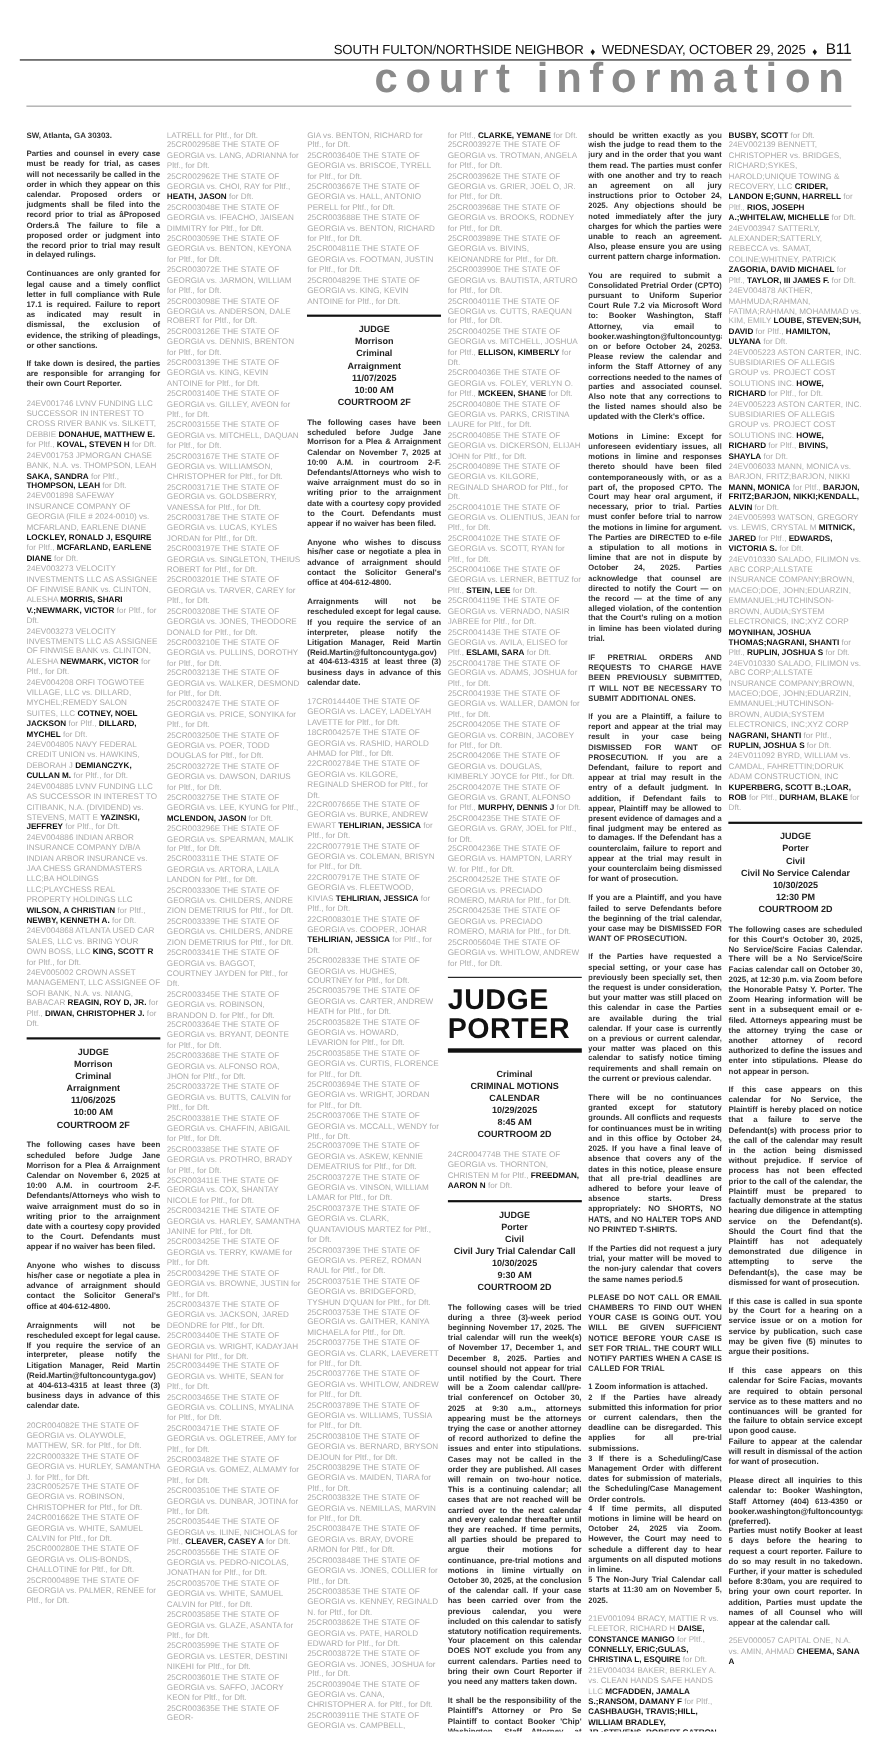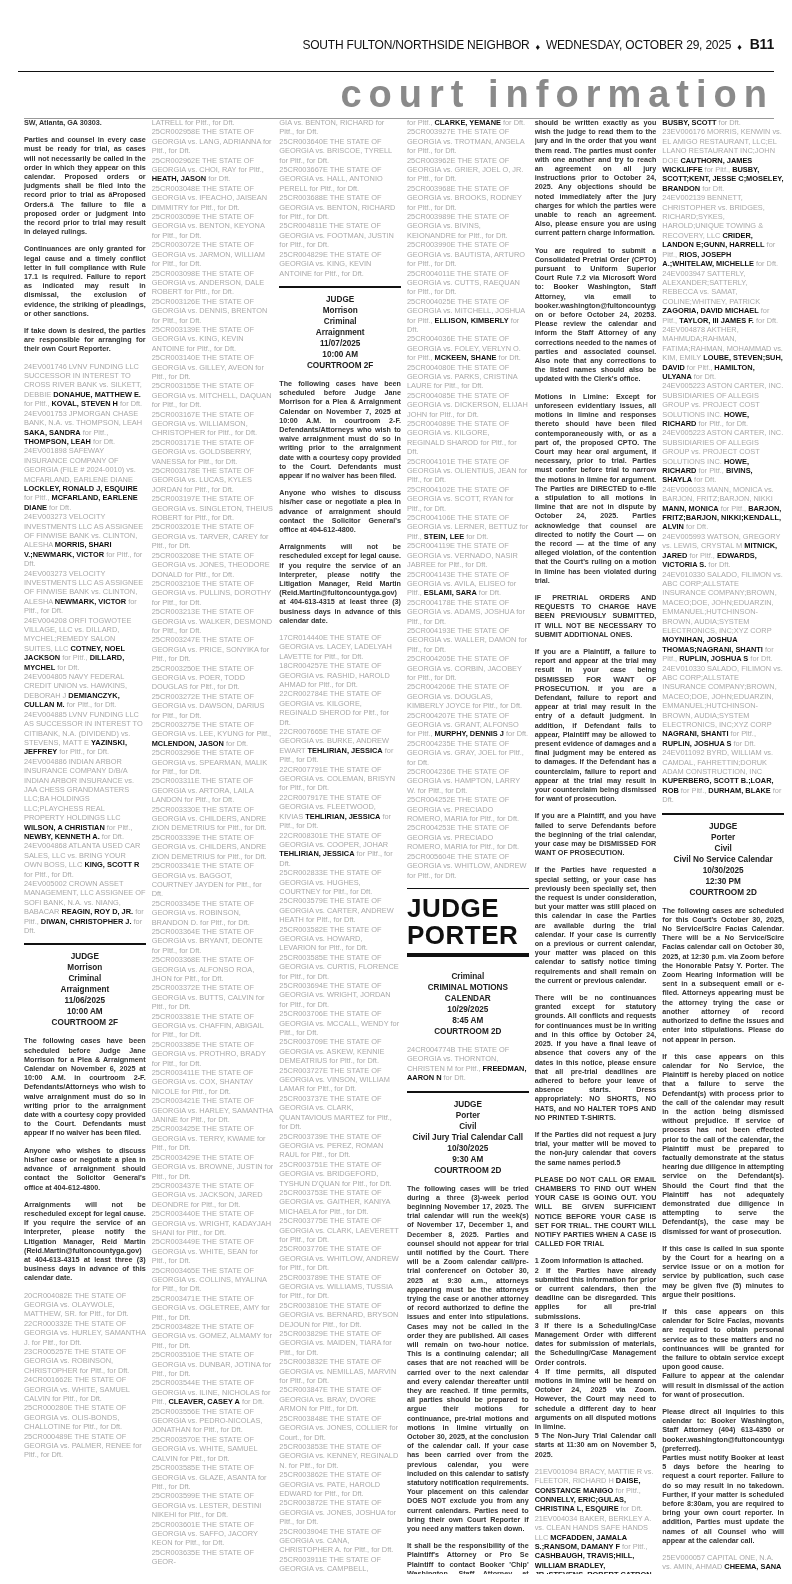--- a/index.html
+++ b/index.html
@@ -1,20 +1,20 @@
 <!DOCTYPE html>
 <html><head>
 <meta charset="utf-8">
 <style>
   html, body { margin:0; padding:0; background:#fff; }
   body { width:792px; height:1584px; overflow:hidden; position:relative; font-family:"Liberation Sans", sans-serif; color:#222; }
-  .masthead { position:absolute; left:18px; right:18px; top:30px; height:22px; border-bottom:1.4px solid #111; display:flex; justify-content:flex-end; align-items:flex-end; padding-bottom:19px; font-family:"Liberation Sans Narrow","Liberation Sans", sans-serif; font-size:12px; letter-spacing:-0.2px; color:#111; }
+  .masthead { position:absolute; left:18px; right:18px; top:30px; height:22px; border-bottom:1.4px solid #111; display:flex; justify-content:flex-end; align-items:flex-end; padding-bottom:2px; font-family:"Liberation Sans Narrow","Liberation Sans", sans-serif; font-size:12px; letter-spacing:-0.2px; color:#111; }
   .masthead .sep { margin:0 6px; font-size:9px; }
-  .masthead .page { font-weight:bold; font-size:14px; margin-left:2px; }
-  .section-title { position:absolute; left:24px; right:18px; top:74px; height:44px; border-bottom:1px solid #999; text-align:right; font-size:38px; font-weight:bold; letter-spacing:7px; color:#8a8a8a; line-height:40px; }
+  .masthead .page { font-weight:normal; font-size:14px; margin-left:2px; }
+  .section-title { position:absolute; left:24px; right:18px; top:52px; height:44px; border-bottom:1px solid #999; text-align:right; font-size:38px; font-weight:bold; letter-spacing:7px; color:#8a8a8a; line-height:40px; }
   .cols { position:absolute; top:118px; left:24px; right:8px; bottom:10px; display:grid; grid-template-columns: repeat(6, 1fr); column-gap:6px; }
   .col { overflow:hidden; font-size:7.4px; line-height:9.4px; }
   .notice { font-family:"Liberation Sans Narrow","Liberation Sans", sans-serif; font-weight:bold; color:#333; font-size:7.2px; line-height:9.2px; text-align:justify; margin:0 0 8px 0; }
   .entry { color:#aaa; margin:0; }
   .entry b { color:#111; font-weight:bold; }
   .judge-box { border-top:2px solid #111; margin:8px 0 8px 0; padding-top:6px; text-align:center; font-weight:bold; font-size:8.2px; line-height:11px; color:#222; }
   .big-judge { border-top:1px solid #111; margin-top:8px; padding-top:6px; font-family:"Liberation Sans Narrow","Liberation Sans", sans-serif; font-weight:bold; font-size:26px; line-height:27px; color:#111; letter-spacing:0.5px; border-bottom:4px solid #111; padding-bottom:4px; margin-bottom:6px; }
 </style>
 </head>
 <body>
@@ -157,21 +157,21 @@
       <p class="entry"><span>25CR003739E THE STATE OF GEORGIA vs. PEREZ, ROMAN RAUL for Pltf., for Dft.</span></p>
       <p class="entry"><span>25CR003751E THE STATE OF GEORGIA vs. BRIDGEFORD, TYSHUN D'QUAN for Pltf., for Dft.</span></p>
       <p class="entry"><span>25CR003753E THE STATE OF GEORGIA vs. GAITHER, KANIYA MICHAELA for Pltf., for Dft.</span></p>
       <p class="entry"><span>25CR003775E THE STATE OF GEORGIA vs. CLARK, LAEVERETT for Pltf., for Dft.</span></p>
       <p class="entry"><span>25CR003776E THE STATE OF GEORGIA vs. WHITLOW, ANDREW for Pltf., for Dft.</span></p>
       <p class="entry"><span>25CR003789E THE STATE OF GEORGIA vs. WILLIAMS, TUSSIA for Pltf., for Dft.</span></p>
       <p class="entry"><span>25CR003810E THE STATE OF GEORGIA vs. BERNARD, BRYSON DEJOUN for Pltf., for Dft.</span></p>
       <p class="entry"><span>25CR003829E THE STATE OF GEORGIA vs. MAIDEN, TIARA for Pltf., for Dft.</span></p>
       <p class="entry"><span>25CR003832E THE STATE OF GEORGIA vs. NEMILLAS, MARVIN for Pltf., for Dft.</span></p>
       <p class="entry"><span>25CR003847E THE STATE OF GEORGIA vs. BRAY, DVORE ARMON for Pltf., for Dft.</span></p>
-      <p class="entry"><span>25CR003848E THE STATE OF GEORGIA vs. JONES, COLLIER for Court., for Dft.</span></p>
+      <p class="entry"><span>25CR003848E THE STATE OF GEORGIA vs. JONES, COLLIER for Pltf., for Dft.</span></p>
       <p class="entry"><span>25CR003853E THE STATE OF GEORGIA vs. KENNEY, REGINALD N. for Pltf., for Dft.</span></p>
       <p class="entry"><span>25CR003862E THE STATE OF GEORGIA vs. PATE, HAROLD EDWARD for Pltf., for Dft.</span></p>
       <p class="entry"><span>25CR003872E THE STATE OF GEORGIA vs. JONES, JOSHUA for Pltf., for Dft.</span></p>
       <p class="entry"><span>25CR003904E THE STATE OF GEORGIA vs. CANA, CHRISTOPHER A. for Pltf., for Dft.</span></p>
       <p class="entry"><span>25CR003911E THE STATE OF GEORGIA vs. CAMPBELL, VICTORIA for Pltf., for Dft.</span></p>
     </div>
   <div class="col" id="col4">
       <p class="entry"><span>for Pltf., </span><b>CLARKE, YEMANE</b><span> for Dft.</span></p>
       <p class="entry"><span>25CR003927E THE STATE OF GEORGIA vs. TROTMAN, ANGELA for Pltf., for Dft.</span></p>
       <p class="entry"><span>25CR003962E THE STATE OF GEORGIA vs. GRIER, JOEL O, JR. for Pltf., for Dft.</span></p>
@@ -233,21 +233,20 @@
       <p class="notice">If the Parties have requested a special setting, or your case has previously been specially set, then the request is under consideration, but your matter was still placed on this calendar in case the Parties are available during the trial calendar. If your case is currently on a previous or current calendar, your matter was placed on this calendar to satisfy notice timing requirements and shall remain on the current or previous calendar.</p>
       <p class="notice">There will be no continuances granted except for statutory grounds. All conflicts and requests for continuances must be in writing and in this office by October 24, 2025. If you have a final leave of absence that covers any of the dates in this notice, please ensure that all pre-trial deadlines are adhered to before your leave of absence starts. Dress appropriately: NO SHORTS, NO HATS, and NO HALTER TOPS AND NO PRINTED T-SHIRTS.</p>
       <p class="notice">If the Parties did not request a jury trial, your matter will be moved to the non-jury calendar that covers the same names period.5</p>
       <p class="notice">PLEASE DO NOT CALL OR EMAIL CHAMBERS TO FIND OUT WHEN YOUR CASE IS GOING OUT. YOU WILL BE GIVEN SUFFICIENT NOTICE BEFORE YOUR CASE IS SET FOR TRIAL. THE COURT WILL NOTIFY PARTIES WHEN A CASE IS CALLED FOR TRIAL</p>
       <p class="notice">1 Zoom information is attached.<br>2 If the Parties have already submitted this information for prior or current calendars, then the deadline can be disregarded. This applies for all pre-trial submissions.<br>3 If there is a Scheduling/Case Management Order with different dates for submission of materials, the Scheduling/Case Management Order controls.<br>4 If time permits, all disputed motions in limine will be heard on October 24, 2025 via Zoom. However, the Court may need to schedule a different day to hear arguments on all disputed motions in limine.<br>5 The Non-Jury Trial Calendar call starts at 11:30 am on November 5, 2025.</p>
       <p class="entry"><span>21EV001094 BRACY, MATTIE R vs. FLEETOR, RICHARD H </span><b>DAISE, CONSTANCE MANIGO</b><span> for Pltf., </span><b>CONNELLY, ERIC;GULAS, CHRISTINA L, ESQUIRE</b><span> for Dft.</span></p>
       <p class="entry"><span>21EV004034 BAKER, BERKLEY A. vs. CLEAN HANDS SAFE HANDS LLC </span><b>MCFADDEN, JAMALA S.;RANSOM, DAMANY F</b><span> for Pltf., </span><b>CASHBAUGH, TRAVIS;HILL, WILLIAM BRADLEY, JR.;STEVENS, ROBERT CATRON</b></p>
     </div>
   <div class="col" id="col6">
       <p class="entry"><b>BUSBY, SCOTT</b><span> for Dft.</span></p>
-      <p class="entry"><span>23EV006176 MORRIS, KENWIN vs. EL AMIGO RESTAURANT, LLC;EL LLANO RESTAURANT INC;JOHN DOE </span><b>CAUTHORN, JAMES WICKLIFFE</b><span> for Pltf., </span><b>BUSBY, SCOTT;KENT, JESSE C;MOSELEY, BRANDON</b><span> for Dft.</span></p>
       <p class="entry"><span>24EV002139 BENNETT, CHRISTOPHER vs. BRIDGES, RICHARD;SYKES, HAROLD;UNIQUE TOWING &amp; RECOVERY, LLC </span><b>CRIDER, LANDON E;GUNN, HARRELL</b><span> for Pltf., </span><b>RIOS, JOSEPH A.;WHITELAW, MICHELLE</b><span> for Dft.</span></p>
       <p class="entry"><span>24EV003947 SATTERLY, ALEXANDER;SATTERLY, REBECCA vs. SAMAT, COLINE;WHITNEY, PATRICK </span><b>ZAGORIA, DAVID MICHAEL</b><span> for Pltf., </span><b>TAYLOR, III JAMES F.</b><span> for Dft.</span></p>
       <p class="entry"><span>24EV004878 AKTHER, MAHMUDA;RAHMAN, FATIMA;RAHMAN, MOHAMMAD vs. KIM, EMILY </span><b>LOUBE, STEVEN;SUH, DAVID</b><span> for Pltf., </span><b>HAMILTON, ULYANA</b><span> for Dft.</span></p>
       <p class="entry"><span>24EV005223 ASTON CARTER, INC. SUBSIDIARIES OF ALLEGIS GROUP vs. PROJECT COST SOLUTIONS INC. </span><b>HOWE, RICHARD</b><span> for Pltf., for Dft.</span></p>
       <p class="entry"><span>24EV005223 ASTON CARTER, INC. SUBSIDIARIES OF ALLEGIS GROUP vs. PROJECT COST SOLUTIONS INC. </span><b>HOWE, RICHARD</b><span> for Pltf., </span><b>BIVINS, SHAYLA</b><span> for Dft.</span></p>
       <p class="entry"><span>24EV006033 MANN, MONICA vs. BARJON, FRITZ;BARJON, NIKKI </span><b>MANN, MONICA</b><span> for Pltf., </span><b>BARJON, FRITZ;BARJON, NIKKI;KENDALL, ALVIN</b><span> for Dft.</span></p>
       <p class="entry"><span>24EV005993 WATSON, GREGORY vs. LEWIS, CRYSTAL M </span><b>MITNICK, JARED</b><span> for Pltf., </span><b>EDWARDS, VICTORIA S.</b><span> for Dft.</span></p>
       <p class="entry"><span>24EV010330 SALADO, FILIMON vs. ABC CORP;ALLSTATE INSURANCE COMPANY;BROWN, MACEO;DOE, JOHN;EDUARZIN, EMMANUEL;HUTCHINSON-BROWN, AUDIA;SYSTEM ELECTRONICS, INC;XYZ CORP </span><b>MOYNIHAN, JOSHUA THOMAS;NAGRANI, SHANTI</b><span> for Pltf., </span><b>RUPLIN, JOSHUA S</b><span> for Dft.</span></p>
       <p class="entry"><span>24EV010330 SALADO, FILIMON vs. ABC CORP;ALLSTATE INSURANCE COMPANY;BROWN, MACEO;DOE, JOHN;EDUARZIN, EMMANUEL;HUTCHINSON-BROWN, AUDIA;SYSTEM ELECTRONICS, INC;XYZ CORP </span><b>NAGRANI, SHANTI</b><span> for Pltf., </span><b>RUPLIN, JOSHUA S</b><span> for Dft.</span></p>
       <p class="entry"><span>24EV011092 BYRD, WILLIAM vs. CAMDAL, FAHRETTIN;DORUK ADAM CONSTRUCTION, INC </span><b>KUPERBERG, SCOTT B.;LOAR, ROB</b><span> for Pltf., </span><b>DURHAM, BLAKE</b><span> for Dft.</span></p>

